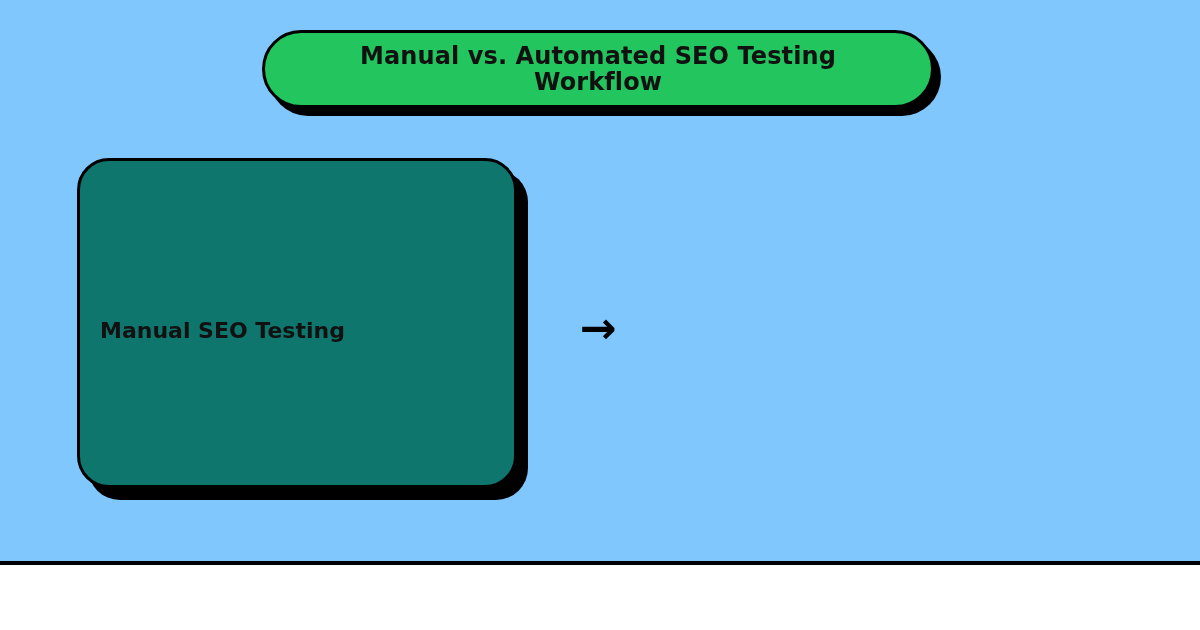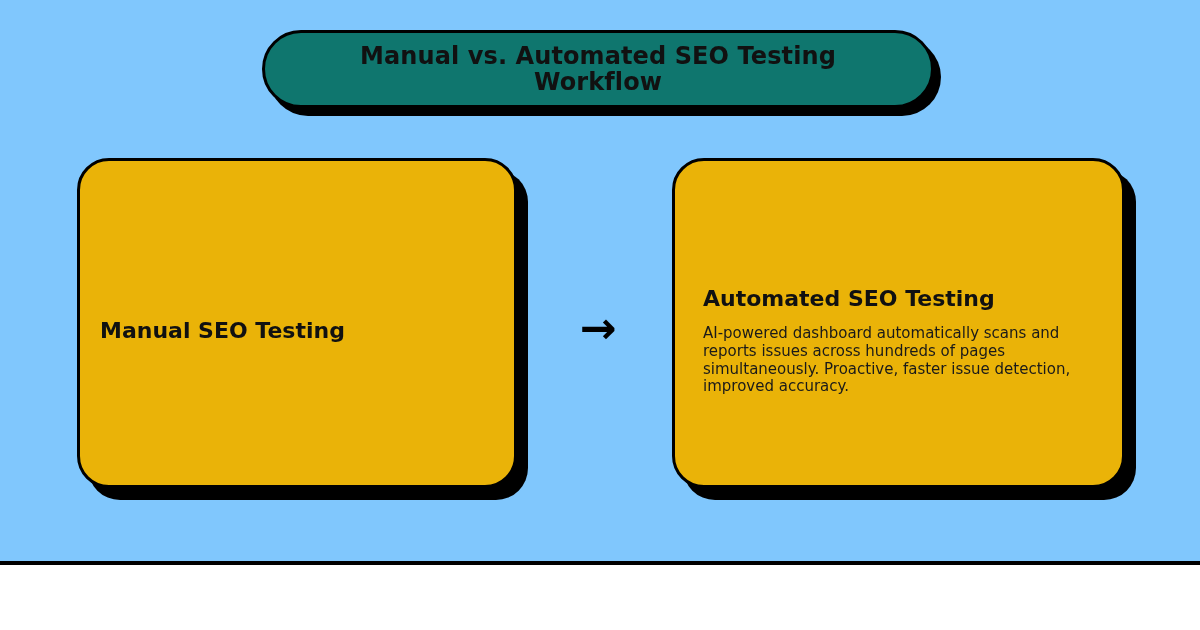--- a/index.html
+++ b/index.html
@@ -43,21 +43,21 @@
     background: #ffffff;
   }
 
   
   .title-pill {
     position: absolute;
     left: 262px;
     top: 30px;
     width: 672px;
     height: 78px;
-    background: #0f766e;
+    background: #22c55e;
     border: 3px solid #000000;
     border-radius: 44px;
     box-sizing: border-box;
     box-shadow: 7px 8px 0 0 #000000;
     display: flex;
     align-items: center;
     justify-content: flex-start;
   }
   .title-pill-text {
     font-size: 24px;
@@ -65,21 +65,21 @@
     color: #111111;
     letter-spacing: 0.1px;
     text-align: center;
     line-height: 1.1;
     padding: 0 28px;
   }
 
   
   .card {
     position: absolute;
-    background: #eab308;
+    background: #0f766e;
     border: 3px solid #000000;
     border-radius: 32px;
     box-sizing: border-box;
     box-shadow: 11px 12px 0 0 #000000;
     display: flex;
     flex-direction: column;
     justify-content: center;
   }
   .card-manual {
     left: 77px;
@@ -149,23 +149,17 @@
   <div class="card card-manual">
     <div class="card-inner">
       <h2 class="card-heading">Manual SEO Testing</h2>
     </div>
   </div>
 
   <div class="arrow-connector">
     <span class="arrow-glyph">→</span>
   </div>
 
-  <div class="card card-automated">
-    <div class="card-inner card-inner-right">
-      <h2 class="card-heading">Automated SEO Testing</h2>
-      <p class="card-body">AI-powered dashboard automatically scans and reports issues across hundreds of pages simultaneously. Proactive, faster issue detection, improved accuracy.</p>
-    </div>
-  </div>
 
   <div class="baseline-rule"></div>
   <div class="bottom-strip"></div>
 
 </div>
 
 </body></html>

